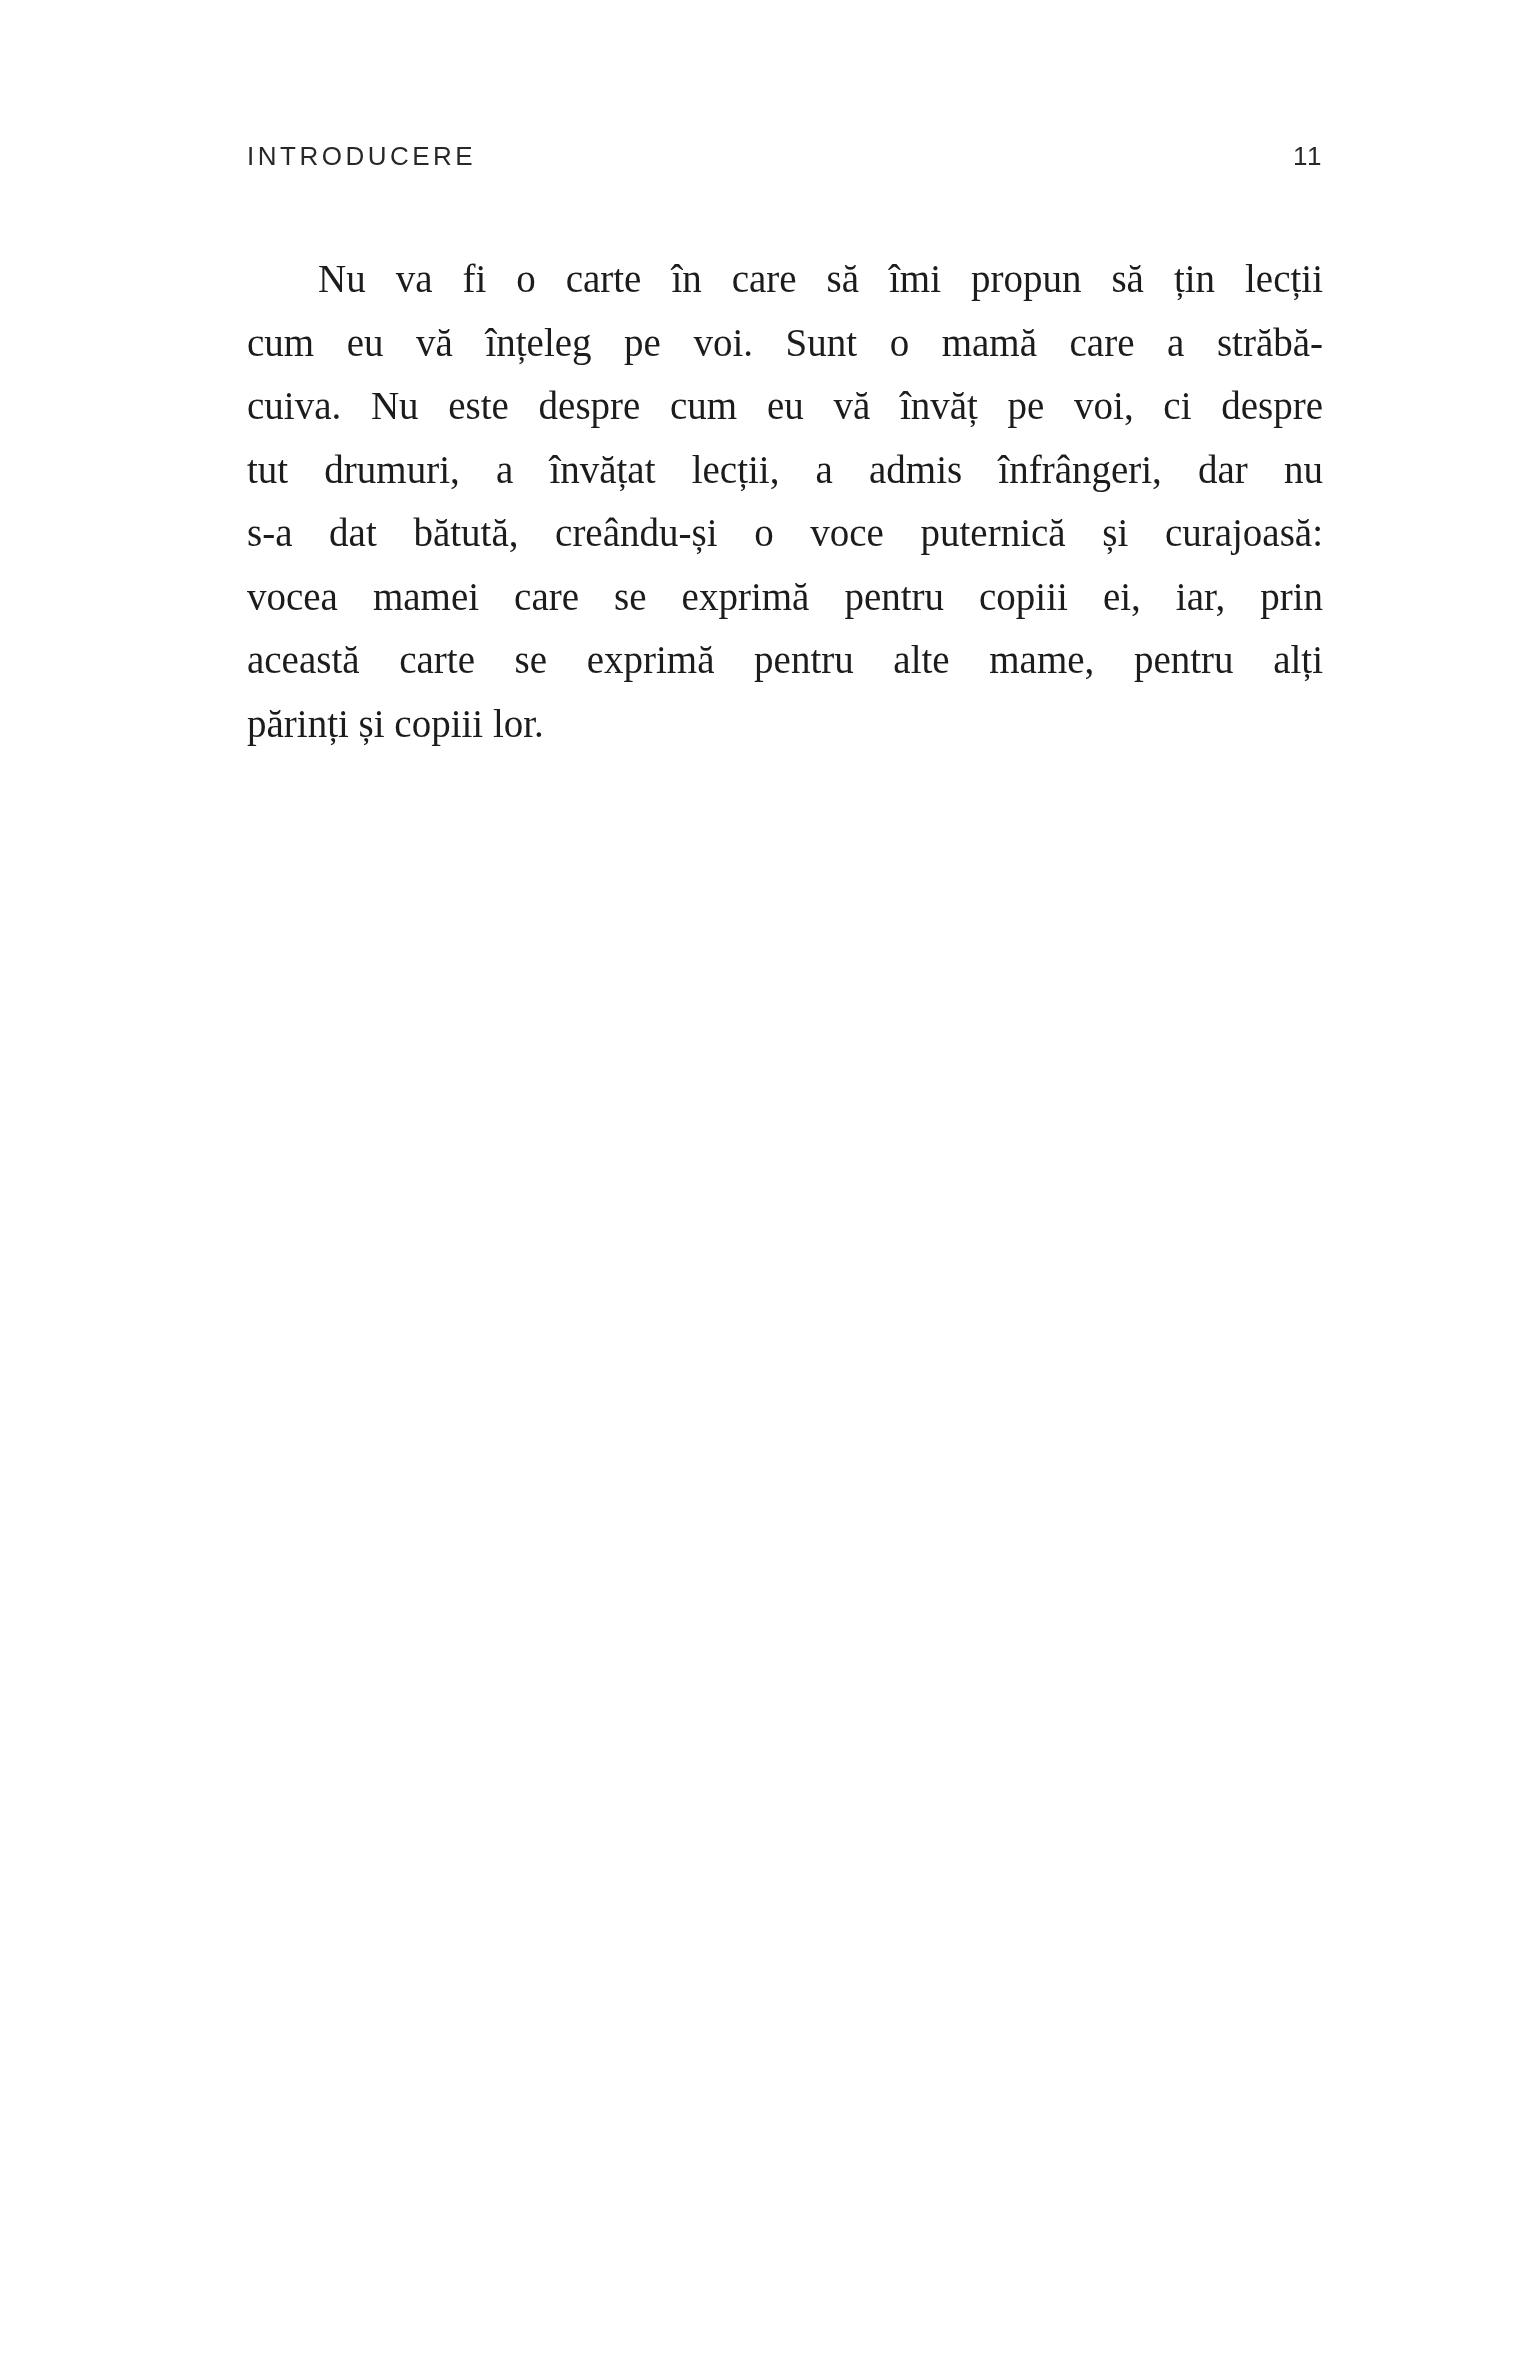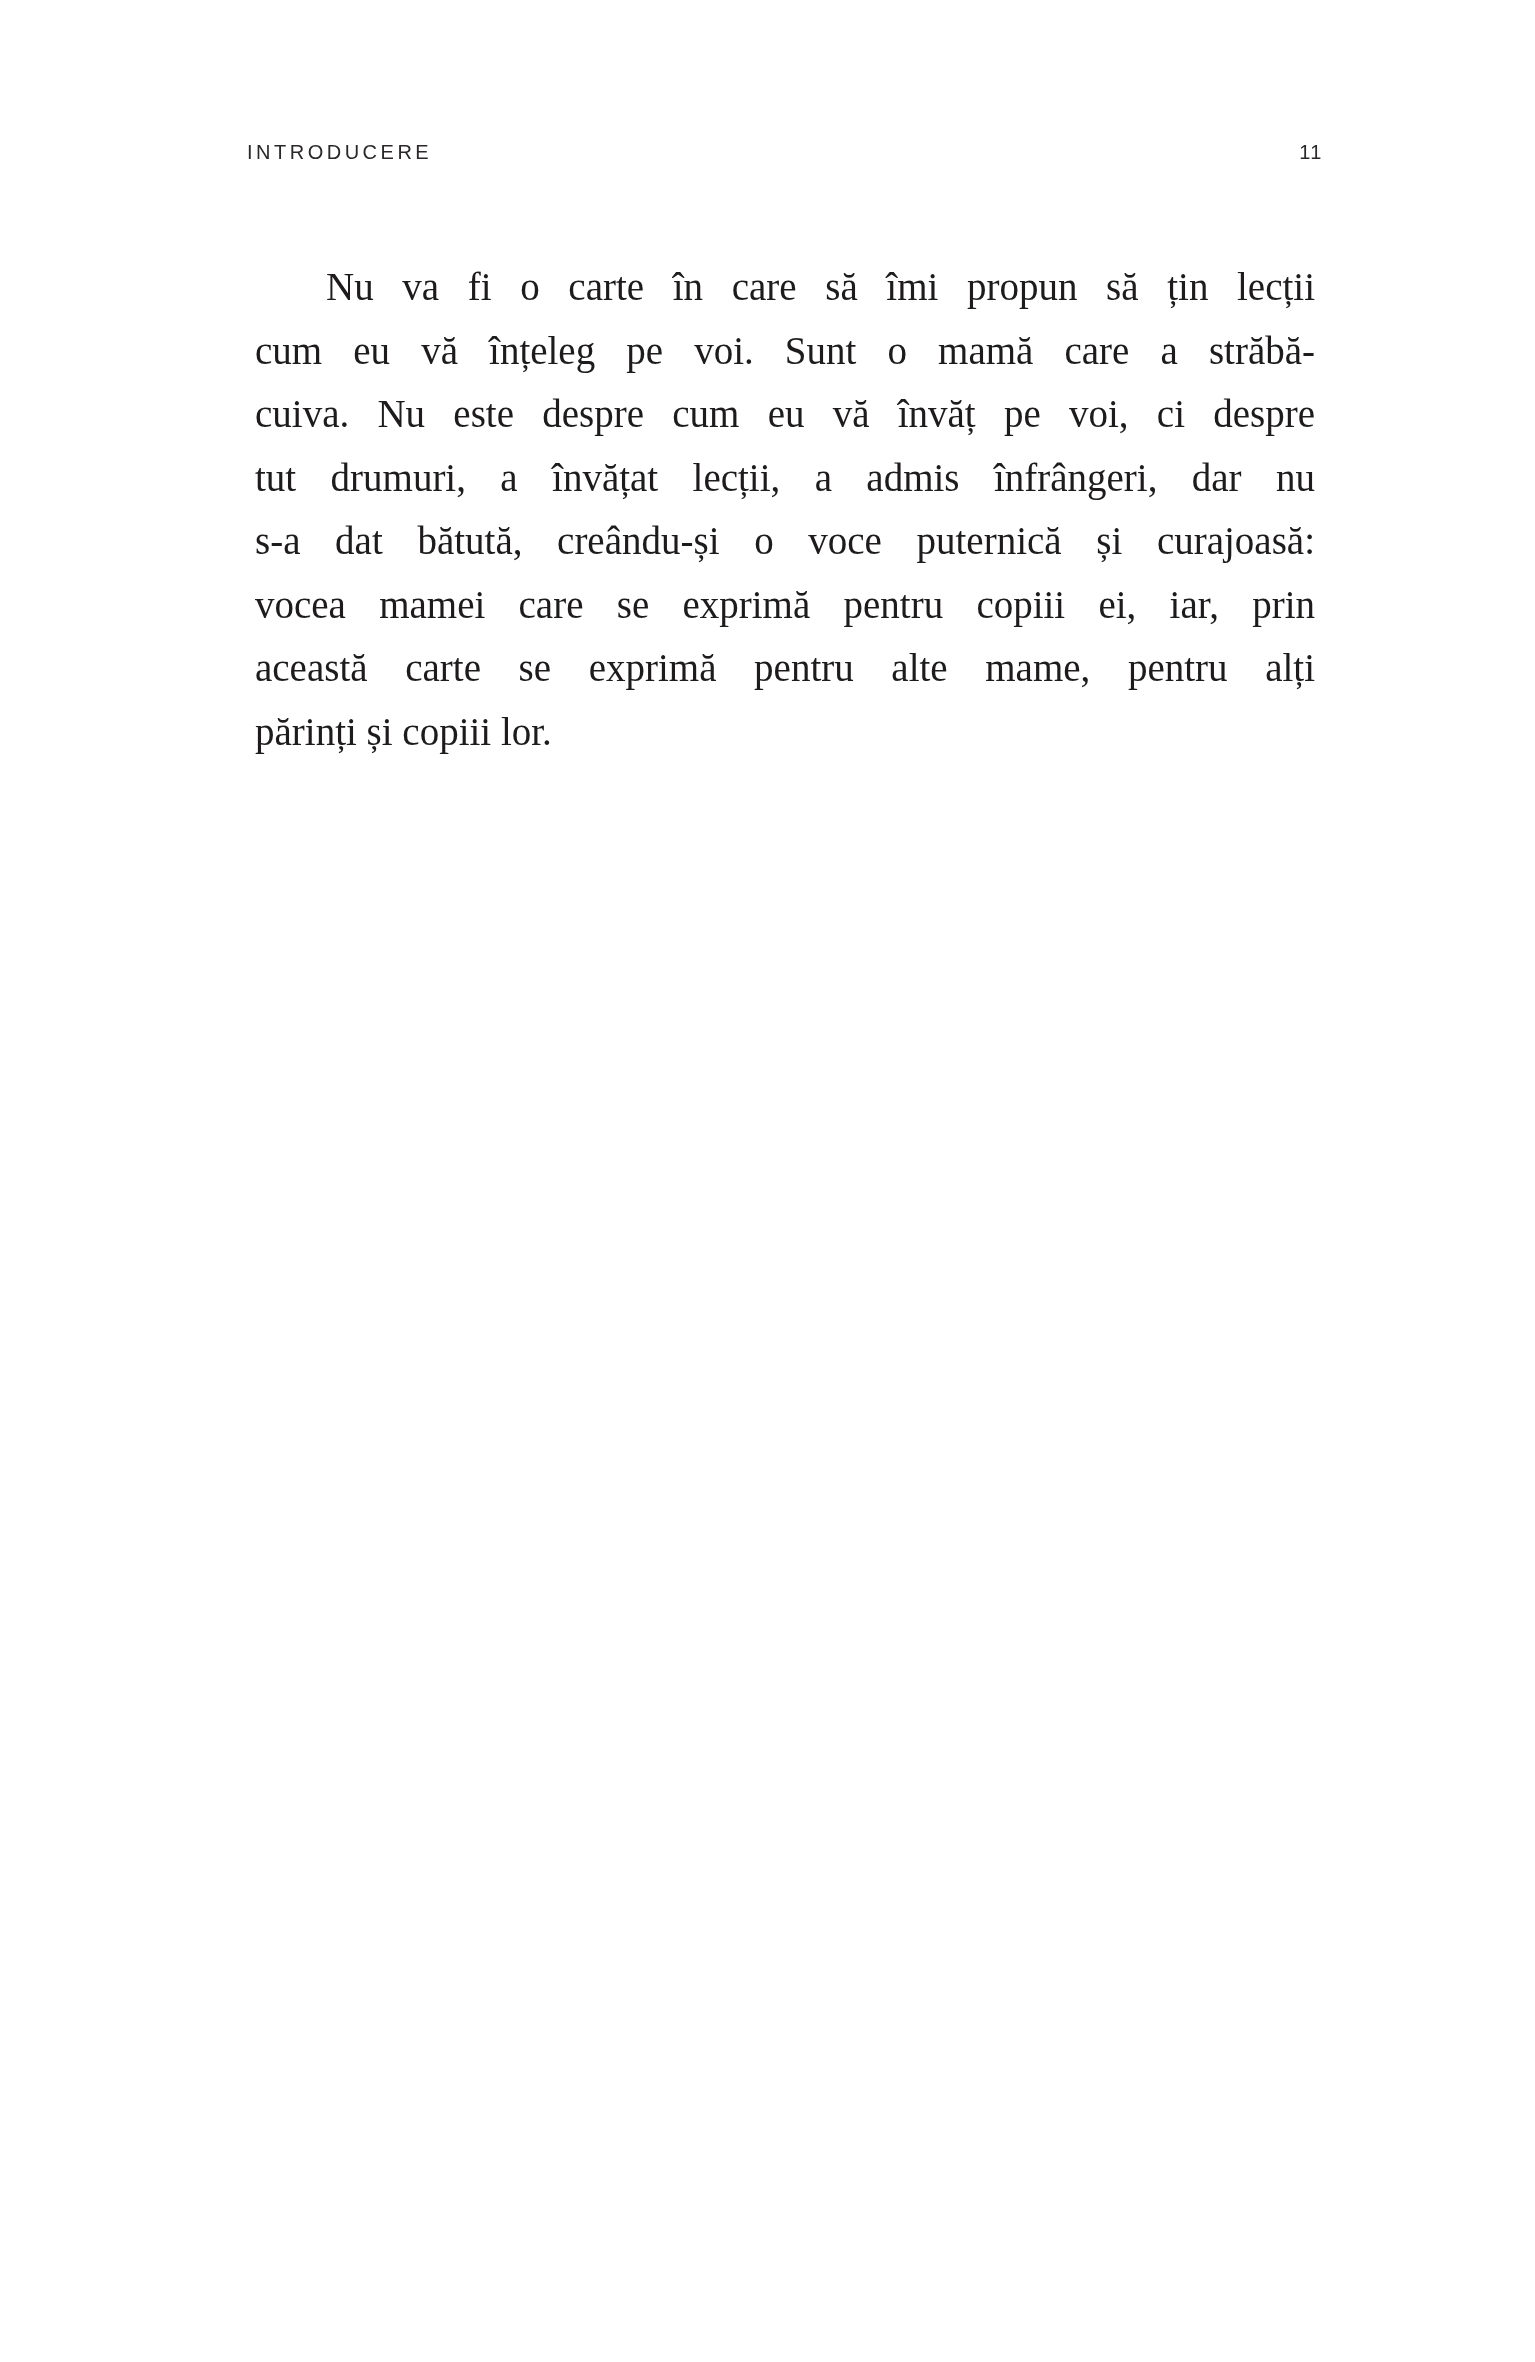--- a/index.html
+++ b/index.html
@@ -17,21 +17,21 @@
   }
   .header {
     position: absolute;
     left: 247px;
     top: 141px;
     width: 1076px;
     display: flex;
     justify-content: space-between;
     align-items: flex-start;
     font-family: "Liberation Sans", "DejaVu Sans", sans-serif;
-    font-size: 20px;
+    font-size: 26px;
     font-weight: 500;
     color: var(--header-color, #2a2728);
   }
   .running-title {
     letter-spacing: 3.5px;
   }
   .page-number {
     letter-spacing: 1.5px;
     text-align: right;
   }
@@ -39,21 +39,21 @@
     position: absolute;
     left: 247px;
     top: 247px;
     width: 1076px;
     font-family: "Liberation Serif", "DejaVu Serif", serif;
     font-size: 39px;
     line-height: 63.5px;
     color: var(--text-color, #1d1b1c);
   }
   .paragraph {
-    margin: 8px;
+    margin: 0;
     padding: 0;
   }
   .line {
     text-align: justify;
     text-align-last: justify;
     overflow: hidden;
     white-space: normal;
   }
   .line.first {
     text-indent: 71px;

